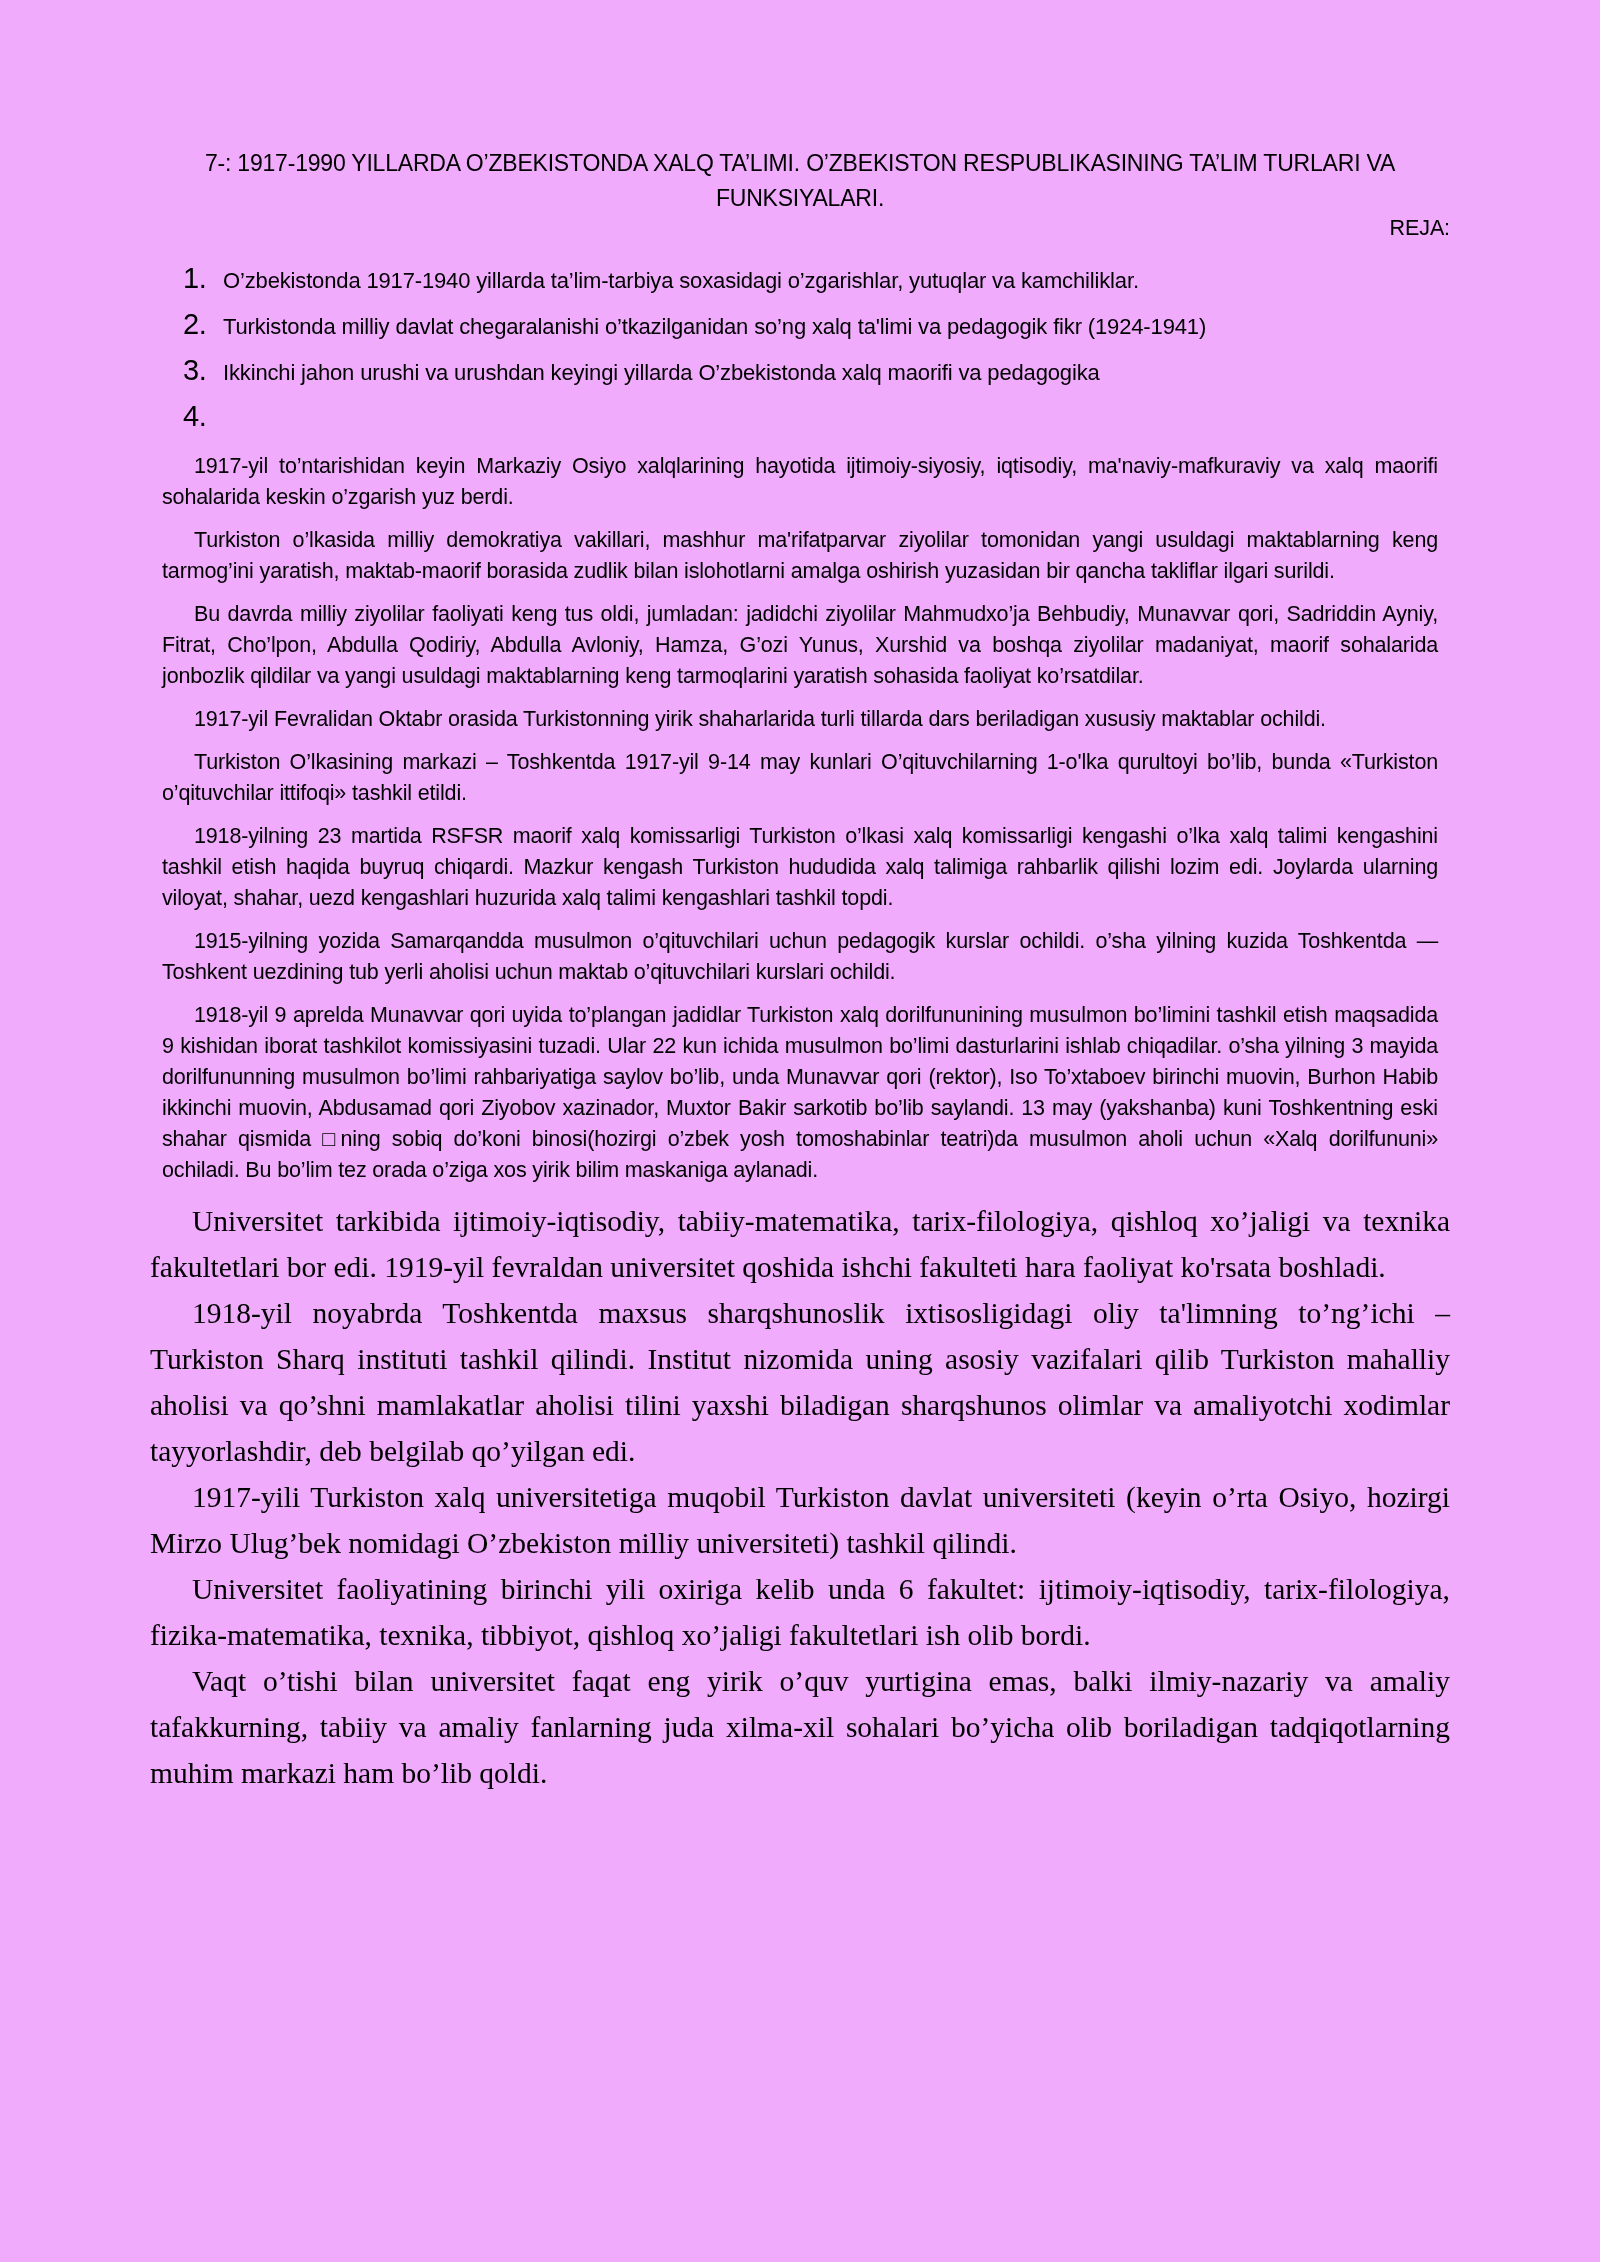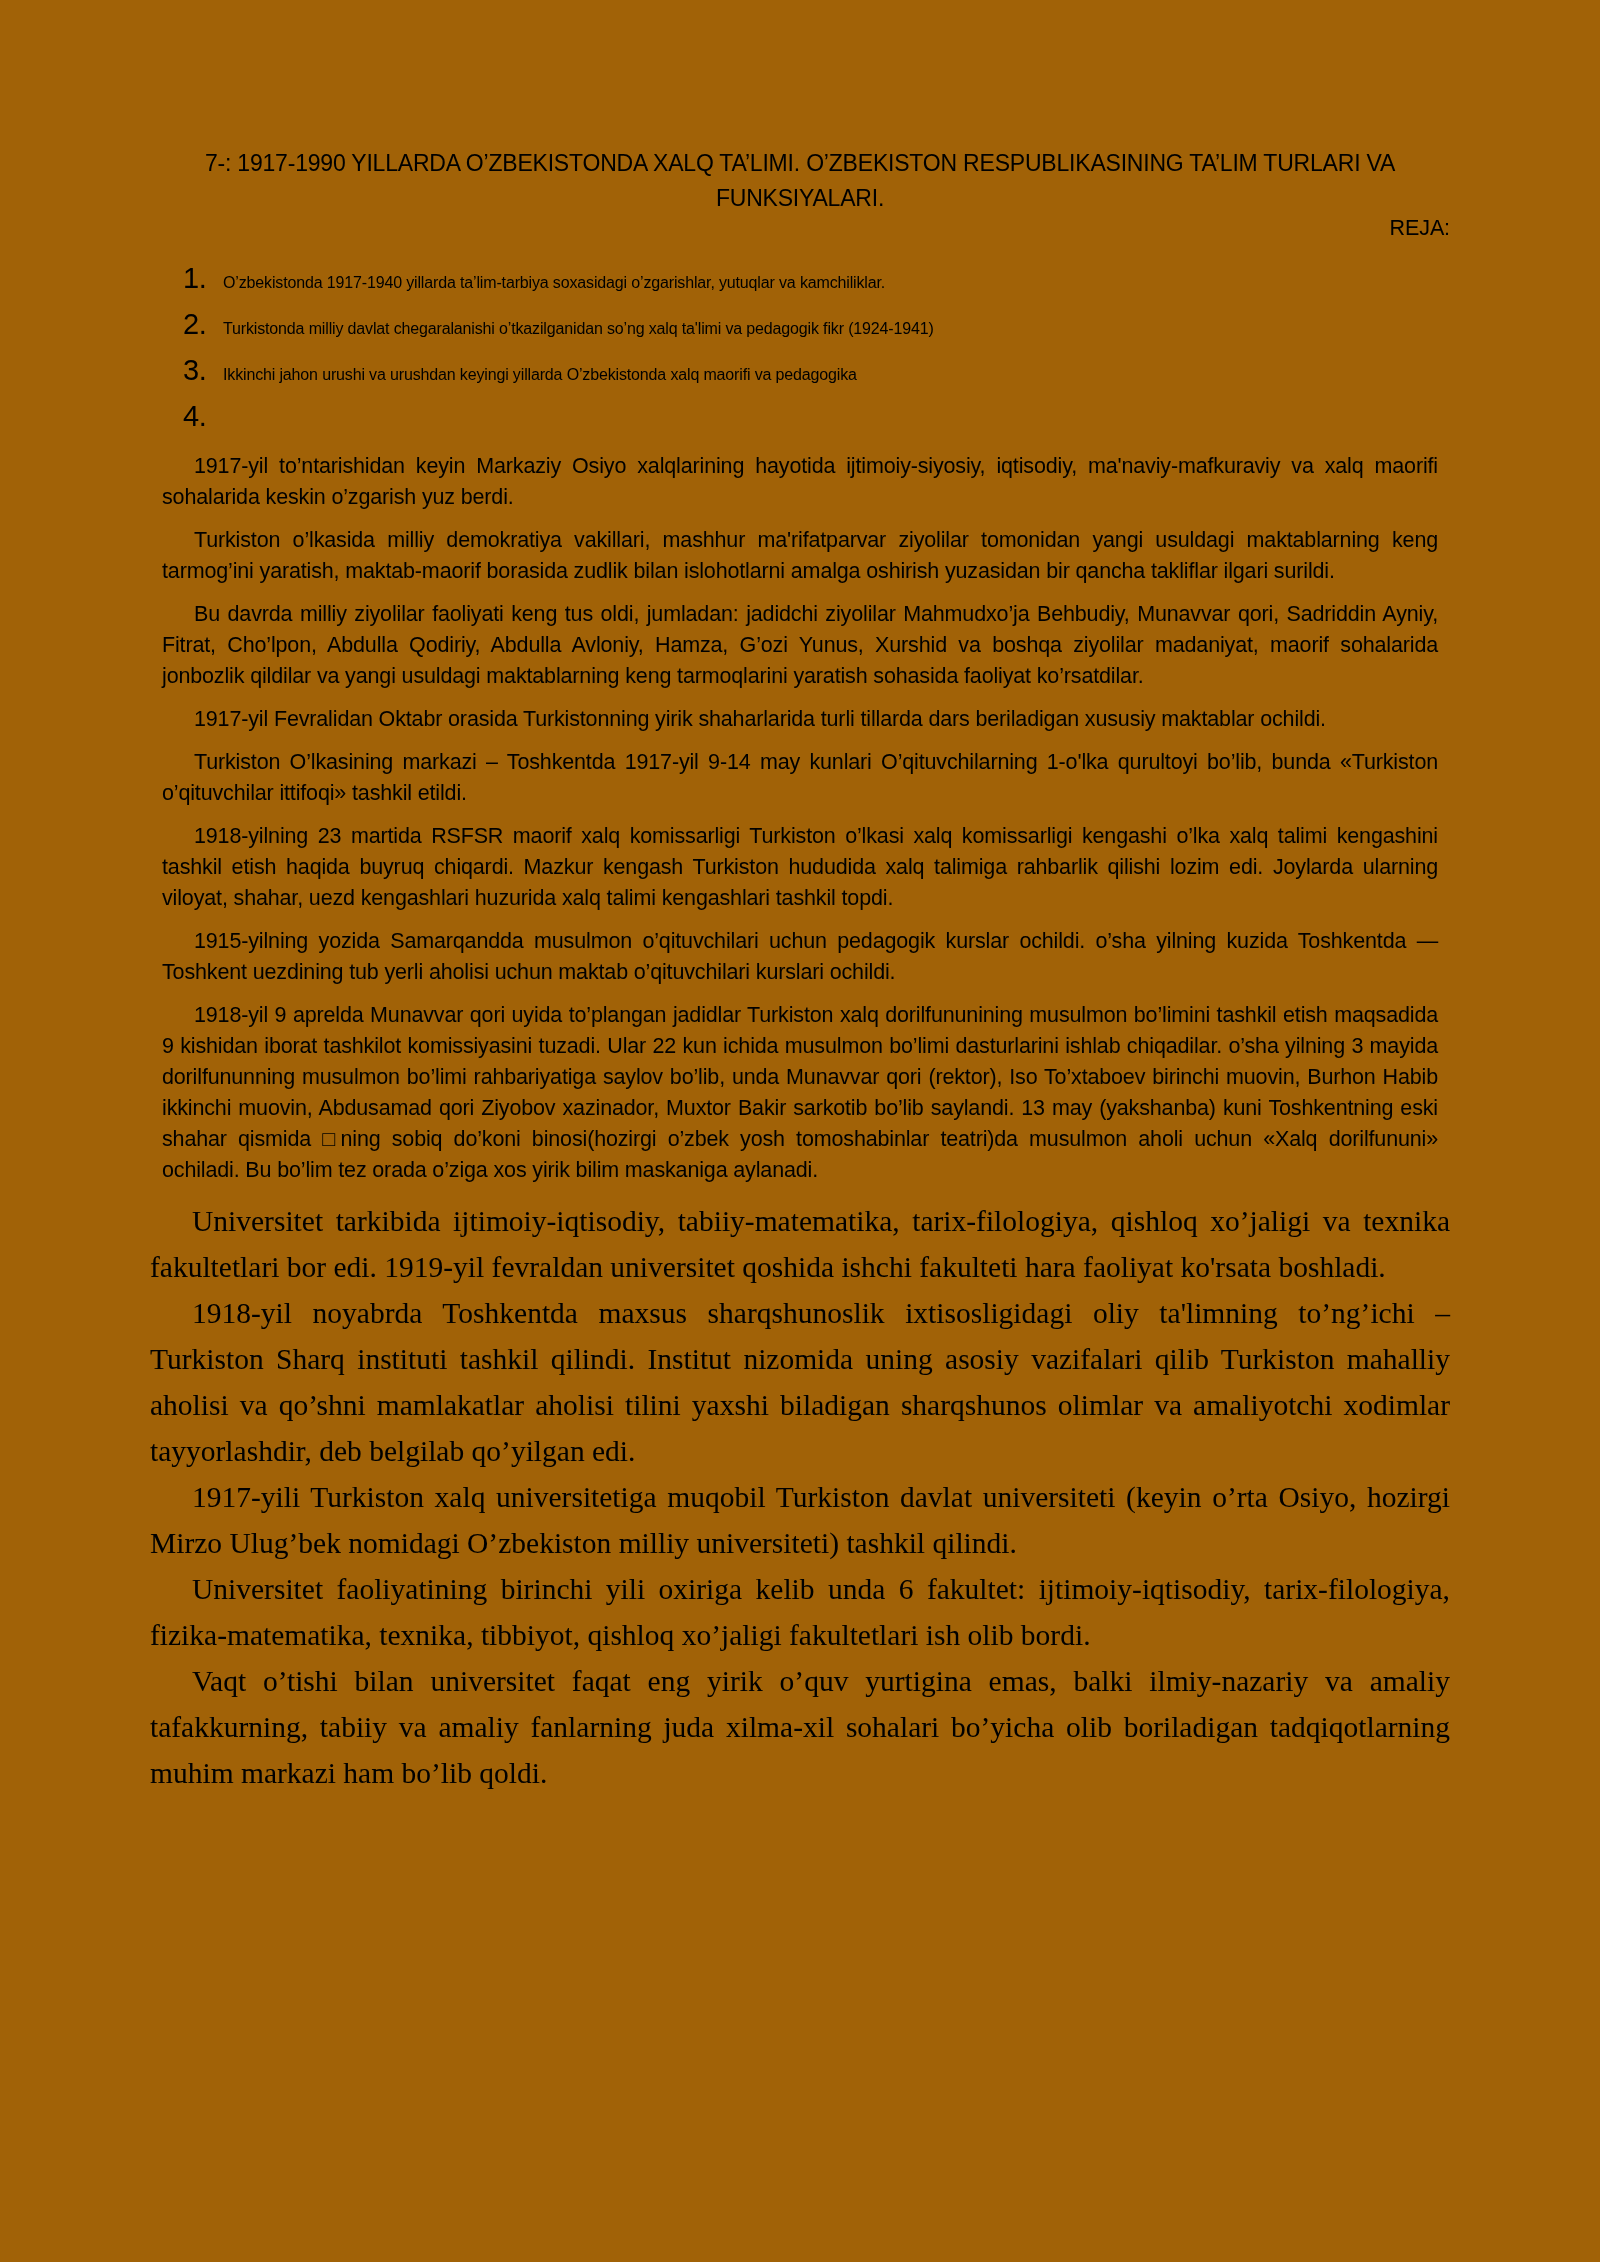--- a/index.html
+++ b/index.html
@@ -4,21 +4,21 @@
 <style>
   html, body {
     margin: 0;
     padding: 0;
     background: #ffffff;
   }
   .page {
     position: relative;
     width: 1600px;
     height: 2262px;
-    background: #a16207;
+    background: #f0abfc;
     color: #000000;
     box-sizing: border-box;
     padding: 146px 150px 0 150px;
     font-family: "Liberation Sans", sans-serif;
     overflow: hidden;
   }
   .doc-title {
     text-align: center;
     font-size: 23px;
     line-height: 35px;
@@ -41,21 +41,21 @@
     min-height: 46px;
   }
   .plan-num {
     font-size: 29px;
     line-height: 46px;
     flex: none;
     width: 40px;
     letter-spacing: -0.5px;
   }
   .plan-text {
-    font-size: 16px;
+    font-size: 22px;
     letter-spacing: -0.15px;
   }
   .body-sans { margin-top: 2px; }
   .body-sans .para {
     font-family: "Liberation Sans", sans-serif;
     font-size: 21.5px;
     line-height: 31px;
     letter-spacing: -0.15px;
     text-align: justify;
     text-indent: 32px;

